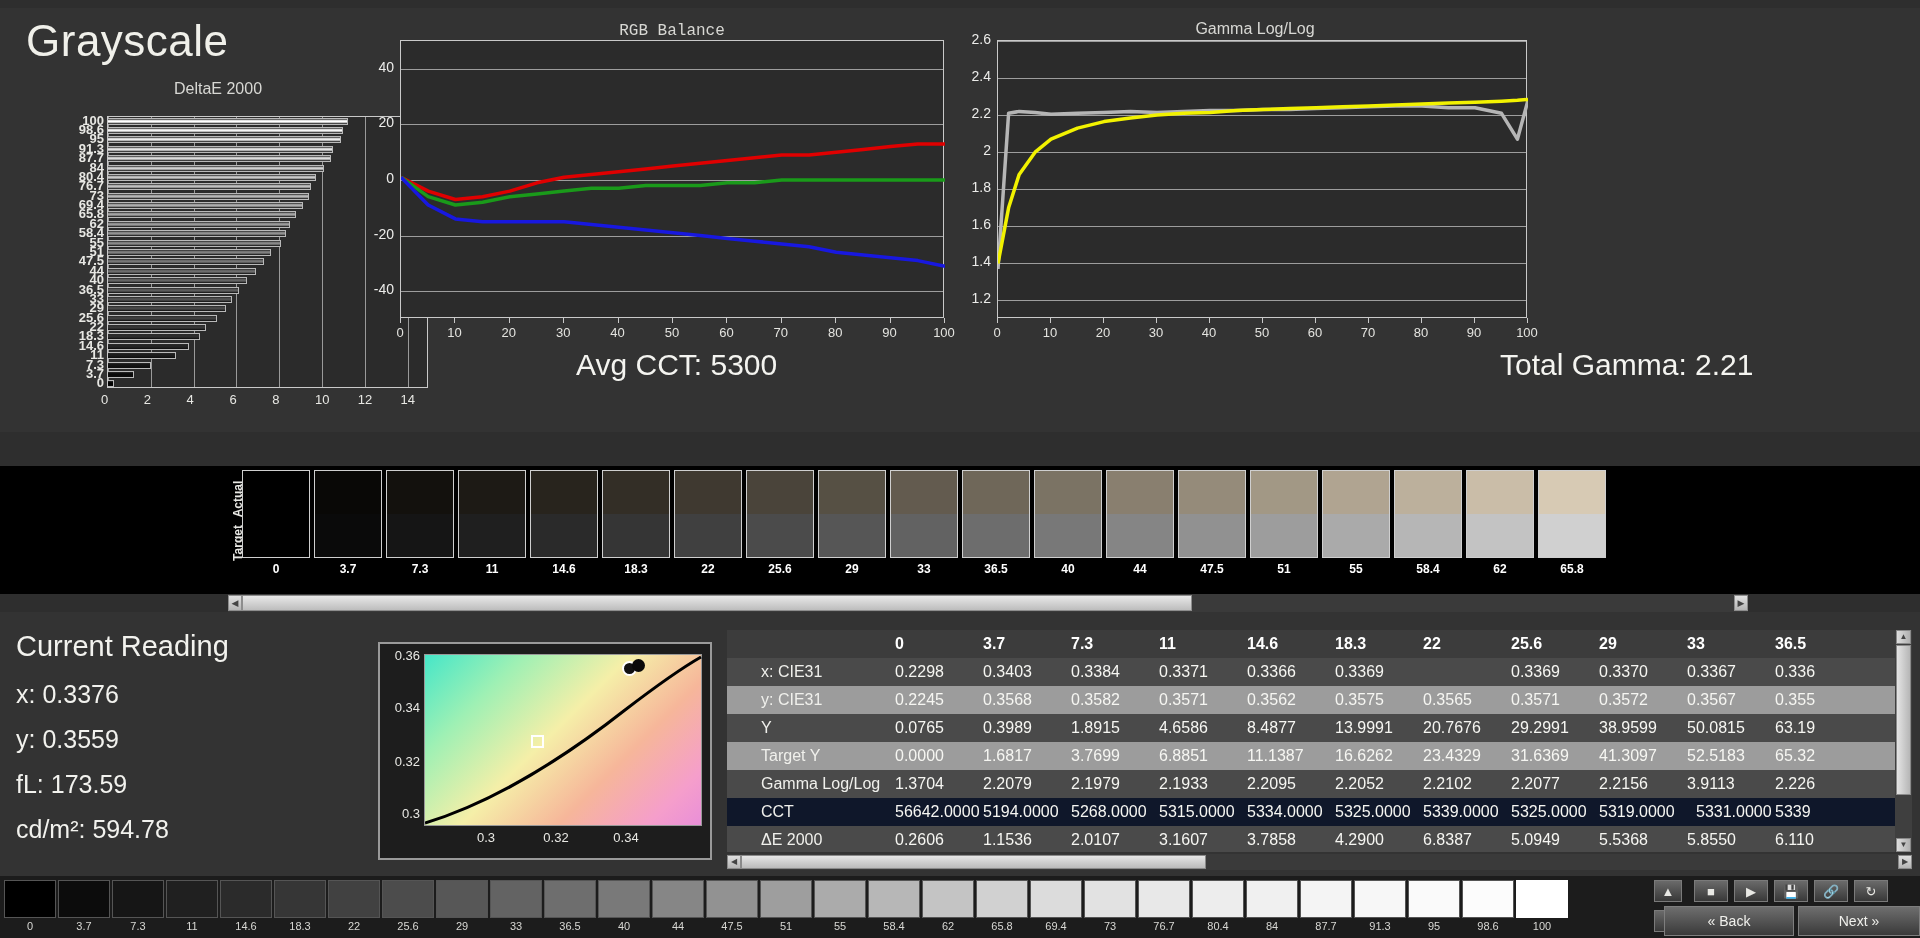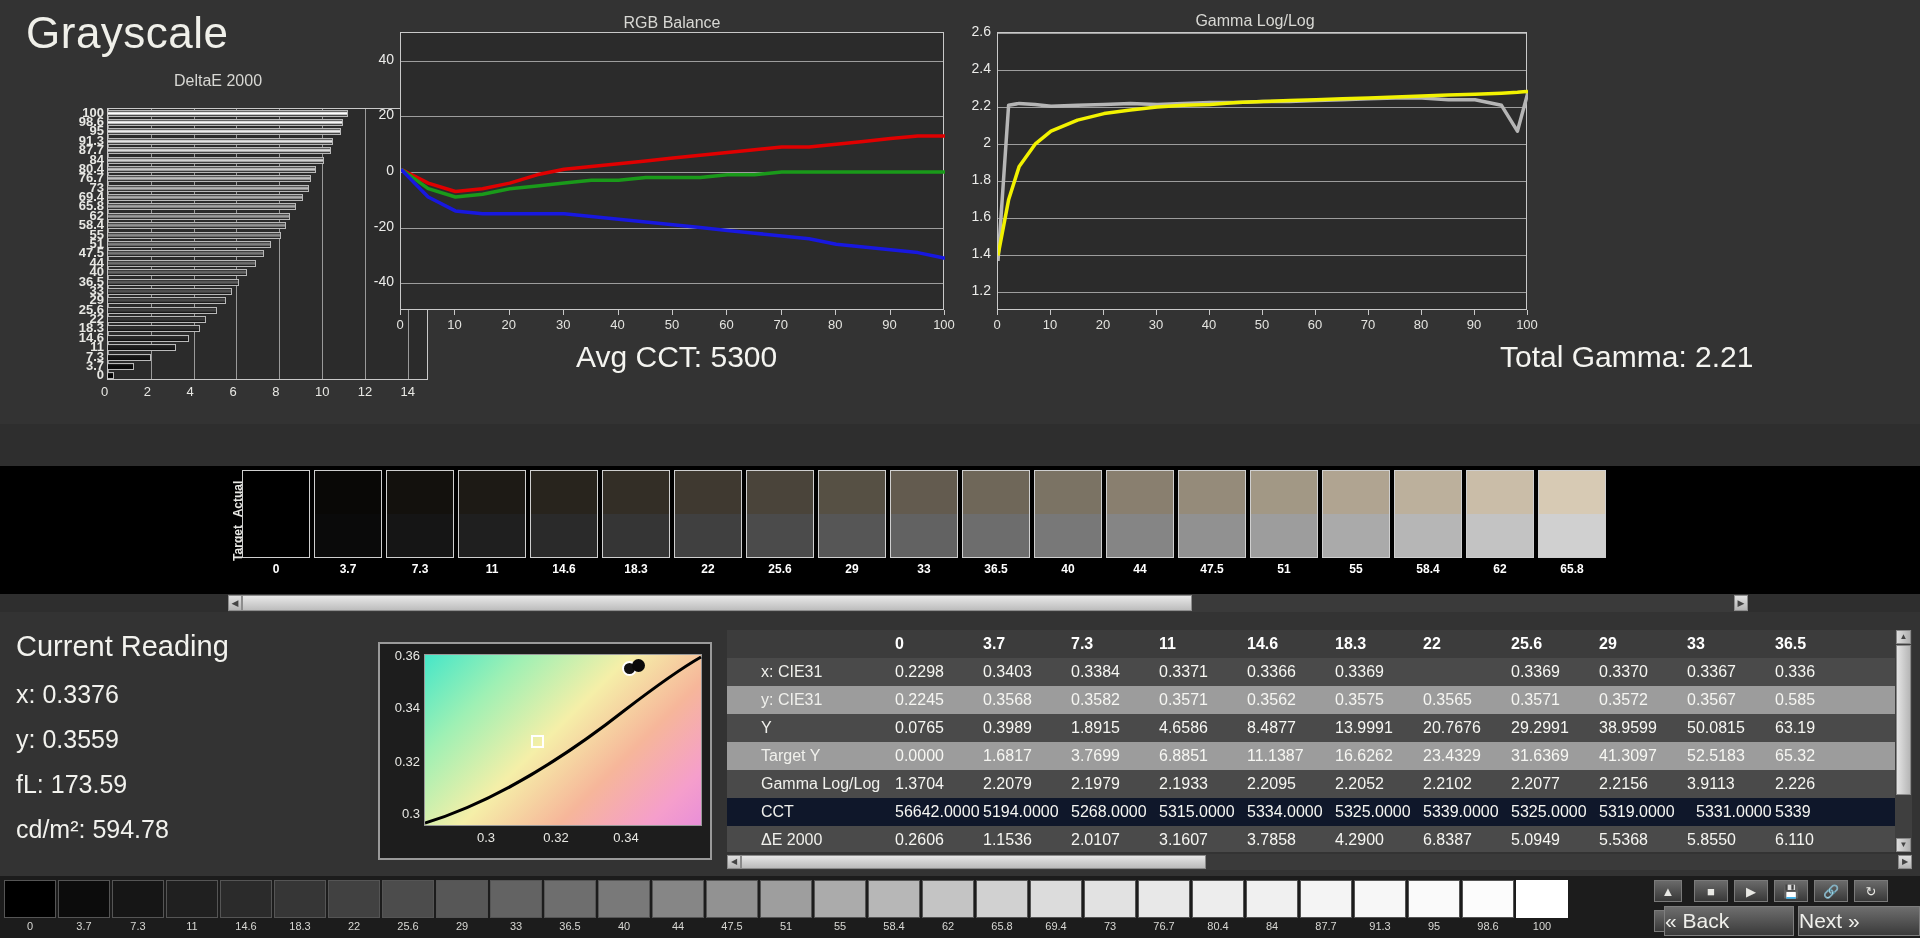--- a/index.html
+++ b/index.html
@@ -5,21 +5,21 @@
   * { box-sizing: border-box; margin: 0; padding: 0; }
   html, body {
     width: 1920px; height: 938px;
     background: #000;
     font-family: "Liberation Sans", sans-serif;
     overflow: hidden;
   }
   #app { position: relative; width: 1920px; height: 938px; background: #2e2e2e; }
 
   
-  .top-area { position: absolute; left:0; top:0; width:1920px; height:424px; background:#333333; }
+  .top-area { position: absolute; left:0; top:8px; width:1920px; height:424px; background:#333333; }
 
   .page-title { position:absolute; left:26px; top:8px; font-size:44px; color:#f0f0ea; font-weight:400; letter-spacing:0.5px; }
 
   .chart-title { position:absolute; text-align:center; font-size:16px; color:#d8d8d4; }
 
   
   .de-panel { position:absolute; left:18px; top:88px; width:390px; height:300px; }
   .de-title { left:90px; top:-16px; width:220px; }
   .de-plot { position:absolute; left:89px; top:20px; width:321px; height:272px;
              background:#2b2b2b; border:1px solid #c9c9c9; border-left:1px solid #c9c9c9; }
@@ -105,21 +105,21 @@
                      font-size:8px; color:#444; text-align:center; line-height:12px; }
 
   
   .botbar { position:absolute; left:0; top:876px; width:1920px; height:62px; background:#1c1c1c; }
   .swatch { position:absolute; top:4px; width:52px; height:38px; border:1px solid #555; }
   .swatch-lab { position:absolute; top:44px; width:52px; text-align:center; font-size:11px; color:#d8d8d4; }
   .swatch.sel { border:2px solid #fff; }
 
   .navpanel { position:absolute; left:1598px; top:0; width:322px; height:62px; background:#1c1c1c; }
   .navbtn { position:absolute; background:linear-gradient(to bottom,#6e6e6e,#3a3a3a);
-            border:1px solid #7e7e7e; color:#f0f0ec; font-size:21px; text-align:left; }
+            border:1px solid #7e7e7e; color:#f0f0ec; font-size:14px; text-align:center; }
   .smallbtn { position:absolute; background:linear-gradient(to bottom,#6a6a6a,#383838);
               border:1px solid #7a7a7a; color:#e8e8e4; font-size:13px; text-align:center; line-height:22px; }
 </style>
 </head>
 <body>
 
 <div id="app">
 
   <div class="top-area">
 
@@ -203,21 +203,21 @@
           <div class="de-xlab" style="left: 79.6px; top: 4px;">4</div>
           <div class="de-xlab" style="left: 122.4px; top: 4px;">6</div>
           <div class="de-xlab" style="left: 165.2px; top: 4px;">8</div>
           <div class="de-xlab" style="left: 208px; top: 4px;">10</div>
           <div class="de-xlab" style="left: 250.8px; top: 4px;">12</div>
           <div class="de-xlab" style="left: 293.6px; top: 4px;">14</div>
         </div>
     </div>
 
     <div class="lc-panel" style="left:392px; top:18px; width:560px; height:320px;">
-      <div class="chart-title" style="left:150px; top:-4px; width:260px;">RGB Balance</div>
+      <div class="chart-title" style="left:150px; top:-4px; width:260px;font-family:Liberation Mono, monospace;">RGB Balance</div>
       <div class="lc-plot" id="rgb-plot" style="left:8px; top:14px; width:544px; height:278px;">
           <div class="lc-hgrid" style="top: 27.8px;"></div>
           <div class="lc-hgrid" style="top: 83.4px;"></div>
           <div class="lc-hgrid" style="top: 139px;"></div>
           <div class="lc-hgrid" style="top: 194.6px;"></div>
           <div class="lc-hgrid" style="top: 250.2px;"></div>
           <svg width="544" height="278" class="lc-svg">
             <path d="M 0.0 136.2 L 27.2 150.1 L 54.4 158.5 L 81.6 155.7 L 108.8 150.1 L 136.0 141.8 L 163.2 136.2 L 190.4 133.4 L 217.6 130.7 L 244.8 127.9 L 272.0 125.1 L 299.2 122.3 L 326.4 119.5 L 353.6 116.8 L 380.8 114.0 L 408.0 114.0 L 435.2 111.2 L 462.4 108.4 L 489.6 105.6 L 516.8 102.9 L 544.0 102.9" stroke="#e00000" stroke-width="3.5" fill="none" stroke-linejoin="round"></path>
             <path d="M 0.0 136.2 L 27.2 155.7 L 54.4 164.0 L 81.6 161.2 L 108.8 155.7 L 136.0 152.9 L 163.2 150.1 L 190.4 147.3 L 217.6 147.3 L 244.8 144.6 L 272.0 144.6 L 299.2 144.6 L 326.4 141.8 L 353.6 141.8 L 380.8 139.0 L 408.0 139.0 L 435.2 139.0 L 462.4 139.0 L 489.6 139.0 L 516.8 139.0 L 544.0 139.0" stroke="#1a9a1a" stroke-width="3.5" fill="none" stroke-linejoin="round"></path>
             <path d="M 0.0 136.2 L 27.2 164.0 L 54.4 177.9 L 81.6 180.7 L 108.8 180.7 L 136.0 180.7 L 163.2 180.7 L 190.4 183.5 L 217.6 186.3 L 244.8 189.0 L 272.0 191.8 L 299.2 194.6 L 326.4 197.4 L 353.6 200.2 L 380.8 202.9 L 408.0 205.7 L 435.2 211.3 L 462.4 214.1 L 489.6 216.8 L 516.8 219.6 L 544.0 225.2" stroke="#1818e0" stroke-width="3.5" fill="none" stroke-linejoin="round"></path>
@@ -490,21 +490,21 @@
             <div class="dt-cell" style="left: 168px;">0.2245</div>
             <div class="dt-cell" style="left: 256px;">0.3568</div>
             <div class="dt-cell" style="left: 344px;">0.3582</div>
             <div class="dt-cell" style="left: 432px;">0.3571</div>
             <div class="dt-cell" style="left: 520px;">0.3562</div>
             <div class="dt-cell" style="left: 608px;">0.3575</div>
             <div class="dt-cell" style="left: 696px;">0.3565</div>
             <div class="dt-cell" style="left: 784px;">0.3571</div>
             <div class="dt-cell" style="left: 872px;">0.3572</div>
             <div class="dt-cell" style="left: 960px;">0.3567</div>
-            <div class="dt-cell" style="left: 1048px;">0.585</div>
+            <div class="dt-cell" style="left: 1048px;">0.355</div>
           </div>
           <div class="dt-row" style="top: 84px; background: rgb(74, 74, 74);">
             <div class="dt-rowlabel">Y</div>
             <div class="dt-cell" style="left: 168px;">0.0765</div>
             <div class="dt-cell" style="left: 256px;">0.3989</div>
             <div class="dt-cell" style="left: 344px;">1.8915</div>
             <div class="dt-cell" style="left: 432px;">4.6586</div>
             <div class="dt-cell" style="left: 520px;">8.4877</div>
             <div class="dt-cell" style="left: 608px;">13.9991</div>
             <div class="dt-cell" style="left: 696px;">20.7676</div>

